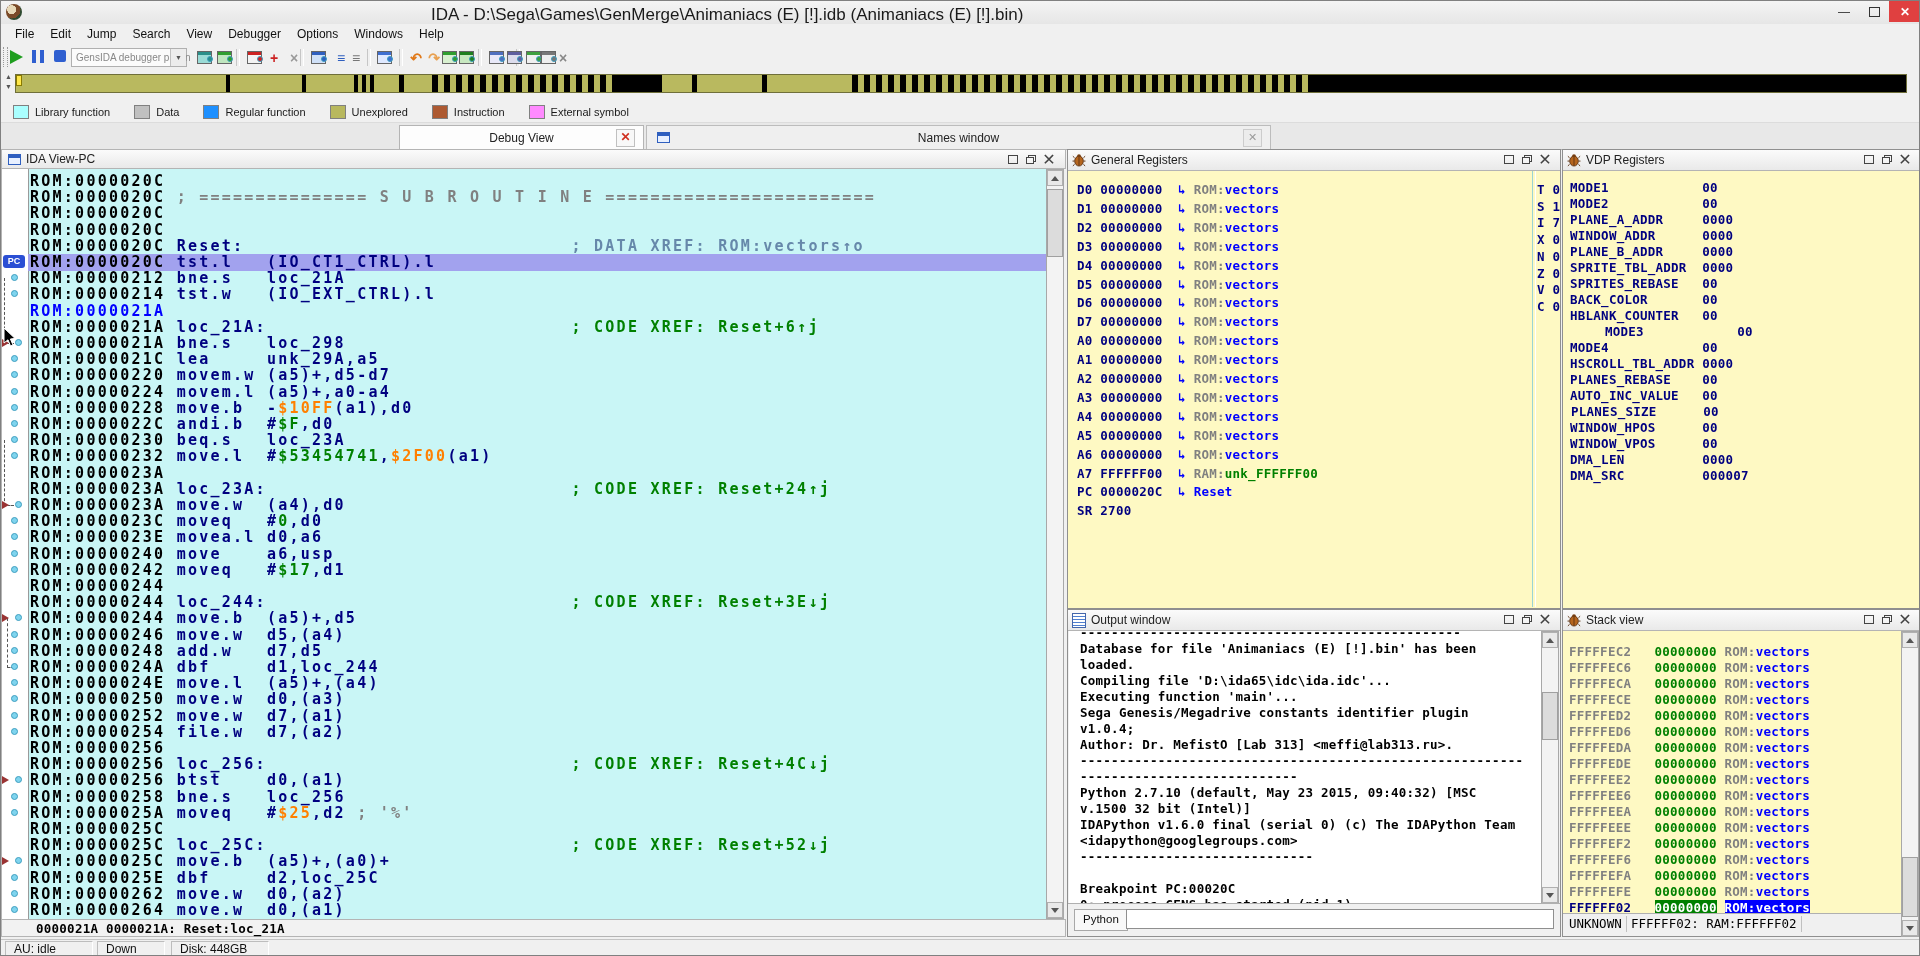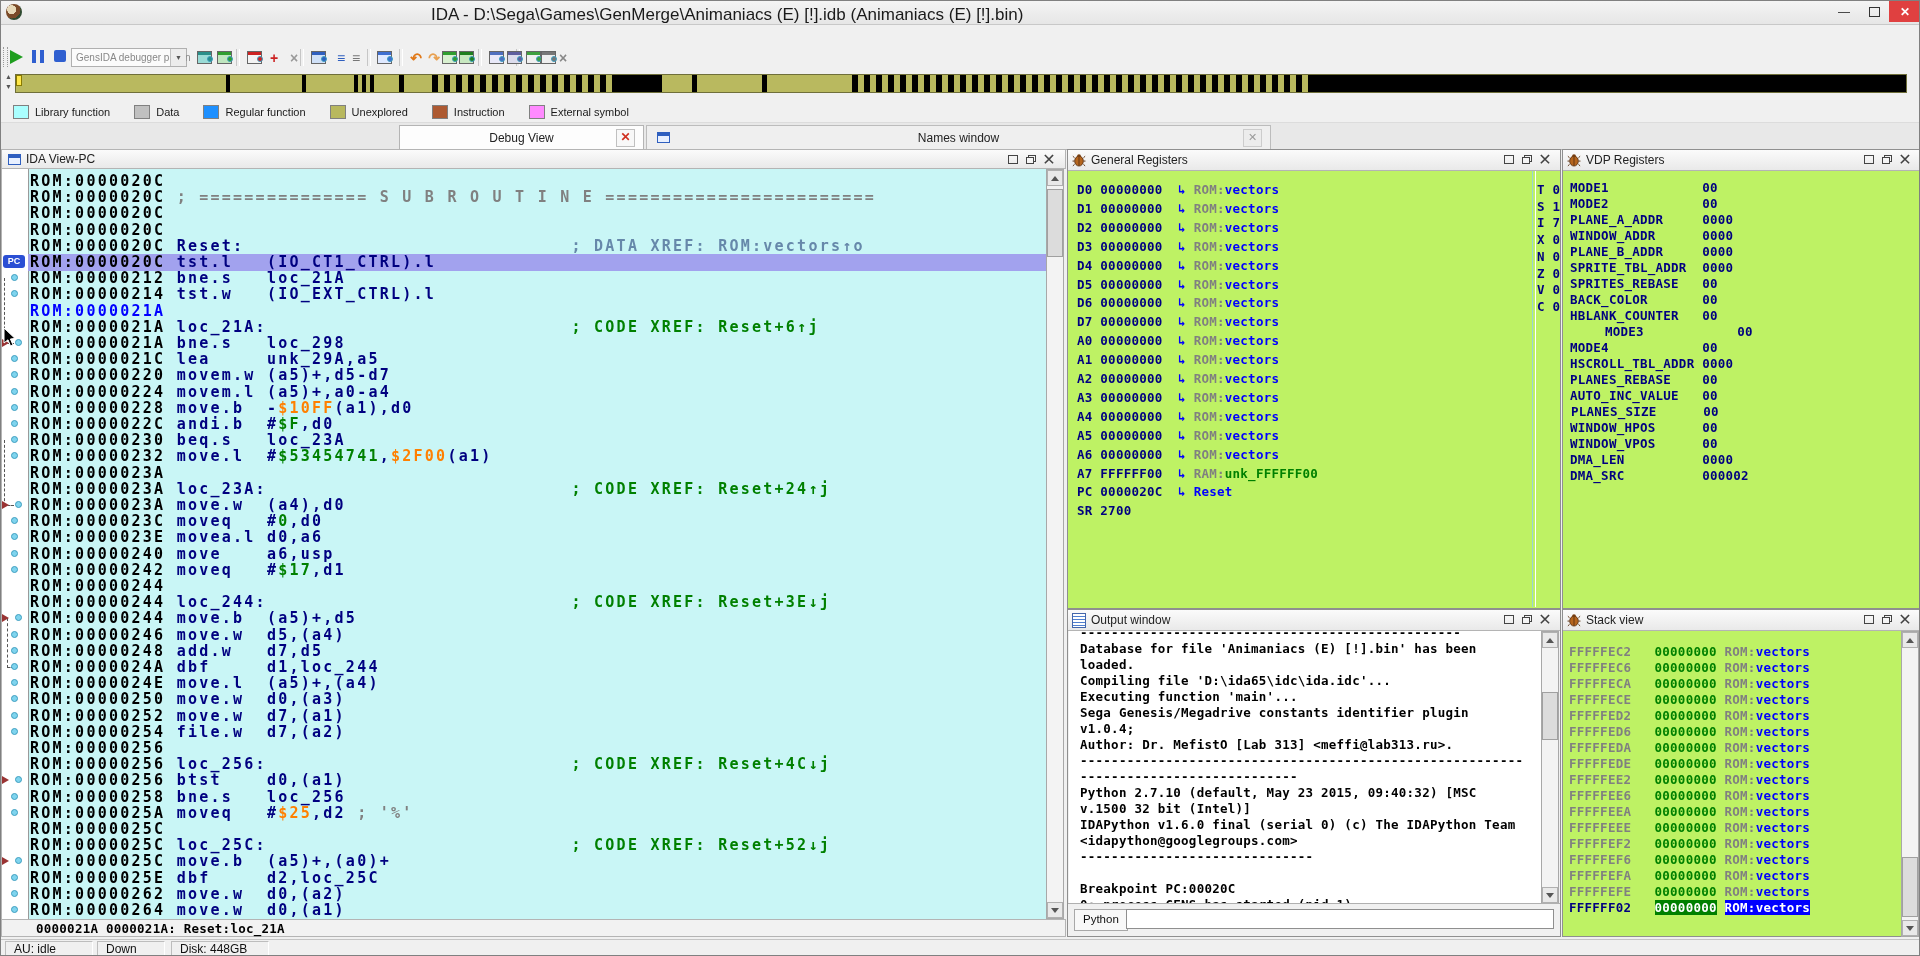--- a/index.html
+++ b/index.html
@@ -81,21 +81,21 @@
   .bline{position:absolute;border-left:1px dashed #555;border-bottom:1px dashed #555;width:9px;}
   
   .sbar{background:#f3f3f3;border:1px solid #a8a8a8;box-sizing:border-box;}
   .sbtn{position:absolute;left:0;width:16px;height:16px;background:#e9e9e9;border:1px solid #b0b0b0;box-sizing:border-box;display:flex;align-items:center;justify-content:center;}
   .tri-up{width:0;height:0;border-left:4px solid transparent;border-right:4px solid transparent;border-bottom:5px solid #555;}
   .tri-dn{width:0;height:0;border-left:4px solid transparent;border-right:4px solid transparent;border-top:5px solid #555;}
   .sthumb{position:absolute;left:0;width:16px;background:#dcdcdc;border:1px solid #a0a0a0;box-sizing:border-box;}
   #dbg-status{left:0;top:918px;width:1065px;height:18px;background:#f2f2f2;border:1px solid #b4b4b4;box-sizing:border-box;}
   #dbg-status span{position:absolute;left:34px;top:1px;font-size:12.5px;letter-spacing:0.25px;color:#000;}
   
-  .panel{box-sizing:border-box;border:1px solid #8f8f8f;background:#bef264;}
+  .panel{box-sizing:border-box;border:1px solid #8f8f8f;background:#fef9c3;}
   .phead{position:absolute;left:0;top:0;right:0;height:21px;background:linear-gradient(#fbfbfb,#e9e9e9);border-bottom:1px solid #b4b4b4;display:flex;align-items:center;padding-left:4px;box-sizing:border-box;}
   .prow{position:absolute;white-space:pre;font-size:12.5px;letter-spacing:0.25px;line-height:15px;}
   #gr-sep{position:absolute;left:464px;top:21px;width:2px;bottom:1px;border-left:1px solid #9ad4d4;border-right:1px solid #ffffff;}
   #out-content{position:absolute;left:1px;top:21px;right:19px;bottom:33px;background:#ffffff;overflow:hidden;}
   .outline{position:absolute;left:11px;white-space:pre;font-size:12.5px;letter-spacing:0.25px;color:#000;}
   #py-row{position:absolute;left:0;right:0;bottom:0;height:32px;background:#f0f0f0;border-top:1px solid #b0b0b0;}
   #py-btn{position:absolute;left:6px;top:5px;height:20px;padding:0 8px;border:1px solid #a8a8a8;background:#f8f8f8;font-size:11.5px;line-height:19px;color:#111;}
   #py-input{position:absolute;left:58px;top:5px;right:6px;height:20px;border:1px solid #8f8f8f;background:#fff;box-sizing:border-box;font-size:12px;padding:0 4px;}
   #stk-status{position:absolute;left:0;right:19px;bottom:0;height:22px;background:#f0f0f0;border-top:1px solid #b0b0b0;}
   .stcell{position:absolute;top:2px;height:16px;font-family:"DejaVu Sans Mono",monospace;font-size:12.5px;color:#000;padding:0 4px;border-right:1px solid #c0c0c0;line-height:16px;white-space:pre;}
@@ -116,20 +116,31 @@
   <div id="titlebar" class="a">
     <div id="appicon" class="a"></div>
     <div id="wtitle" class="a">IDA - D:\Sega\Games\GenMerge\Animaniacs (E) [!].idb (Animaniacs (E) [!].bin)</div>
     <div id="btn-min" class="a capbtn">—</div>
     <div id="btn-max" class="a capbtn">
         <span class="capglyph-sq"></span>
       </div>
     <div id="btn-close" class="a capbtn">✕</div>
   </div>
 
+  <div id="menubar" class="a">
+      <span class="menu-item">File</span>
+      <span class="menu-item">Edit</span>
+      <span class="menu-item">Jump</span>
+      <span class="menu-item">Search</span>
+      <span class="menu-item">View</span>
+      <span class="menu-item">Debugger</span>
+      <span class="menu-item">Options</span>
+      <span class="menu-item">Windows</span>
+      <span class="menu-item">Help</span>
+    </div>
 
   <div id="toolbar" class="a">
     <div class="a handle" style="left:2px"></div>
     <div id="tb-play" class="a"></div>
     <div id="tb-pause" class="a">
         <div class="b1"></div>
         <div class="b2"></div>
       </div>
     <div id="tb-stop" class="a"></div>
     <div id="tb-combo" class="a">
@@ -660,21 +671,21 @@
         <div class="prow mono" style="left: 7px; top: 158px;"><span class="c-n">HBLANK_COUNTER   </span><span class="c-n">00</span></div>
         <div class="prow mono" style="left: 7px; top: 174px; margin-left: 35px;"><span class="c-n">MODE3            </span><span class="c-n">00</span></div>
         <div class="prow mono" style="left: 7px; top: 190px;"><span class="c-n">MODE4            </span><span class="c-n">00</span></div>
         <div class="prow mono" style="left: 7px; top: 206px;"><span class="c-n">HSCROLL_TBL_ADDR </span><span class="c-n">0000</span></div>
         <div class="prow mono" style="left: 7px; top: 222px;"><span class="c-n">PLANES_REBASE    </span><span class="c-n">00</span></div>
         <div class="prow mono" style="left: 7px; top: 238px;"><span class="c-n">AUTO_INC_VALUE   </span><span class="c-n">00</span></div>
         <div class="prow mono" style="left: 8px; top: 254px;"><span class="c-n">PLANES_SIZE      </span><span class="c-n">00</span></div>
         <div class="prow mono" style="left: 7px; top: 270px;"><span class="c-n">WINDOW_HPOS      </span><span class="c-n">00</span></div>
         <div class="prow mono" style="left: 7px; top: 286px;"><span class="c-n">WINDOW_VPOS      </span><span class="c-n">00</span></div>
         <div class="prow mono" style="left: 7px; top: 302px;"><span class="c-n">DMA_LEN          </span><span class="c-n">0000</span></div>
-        <div class="prow mono" style="left: 7px; top: 318px;"><span class="c-n">DMA_SRC          </span><span class="c-n">000002</span></div>
+        <div class="prow mono" style="left: 7px; top: 318px;"><span class="c-n">DMA_SRC          </span><span class="c-n">000007</span></div>
       </div>
   </div>
 
   <div class="a panel" style="left:1066px;top:608px;width:494px;height:328px;background:#f0f0f0">
     <div class="phead">
       <span class="out-ic"></span>
       <span class="phead-title">Output window</span>
       <div class="wcset" style="right:6px;top:2px">
         <span class="wc">
             <span class="sq"></span>
@@ -766,20 +777,24 @@
       </div>
     <div class="a sbar" style="right:1px;top:21px;width:18px;height:306px">
       <div class="sbtn" style="top:0">
           <span class="tri-up"></span>
         </div>
       <div class="sbtn" style="bottom:0;top:auto">
           <span class="tri-dn"></span>
         </div>
       <div class="sthumb" style="bottom:19px;height:60px"></div>
     </div>
+    <div id="stk-status">
+      <span class="stcell" style="left:2px">UNKNOWN</span>
+      <span class="stcell" style="left:64px;border-right:1px solid #c0c0c0">FFFFFF02: RAM:FFFFFF02</span>
+    </div>
   </div>
 
   <div id="statusbar" class="a">
     <span class="scell" style="left:4px;min-width:70px">AU: idle</span>
     <span class="scell" style="left:96px;min-width:50px">Down</span>
     <span class="scell" style="left:170px;min-width:80px">Disk: 448GB</span>
   </div>
 
   <svg class="a" style="left:2px;top:326px;z-index:50" width="15" height="21">
     <path d="M1,1 L1,16 L5,12.8 L7.5,19 L10,18 L7.4,12 L12,11.4 Z" fill="#000" stroke="#fff" stroke-width="1"></path>

